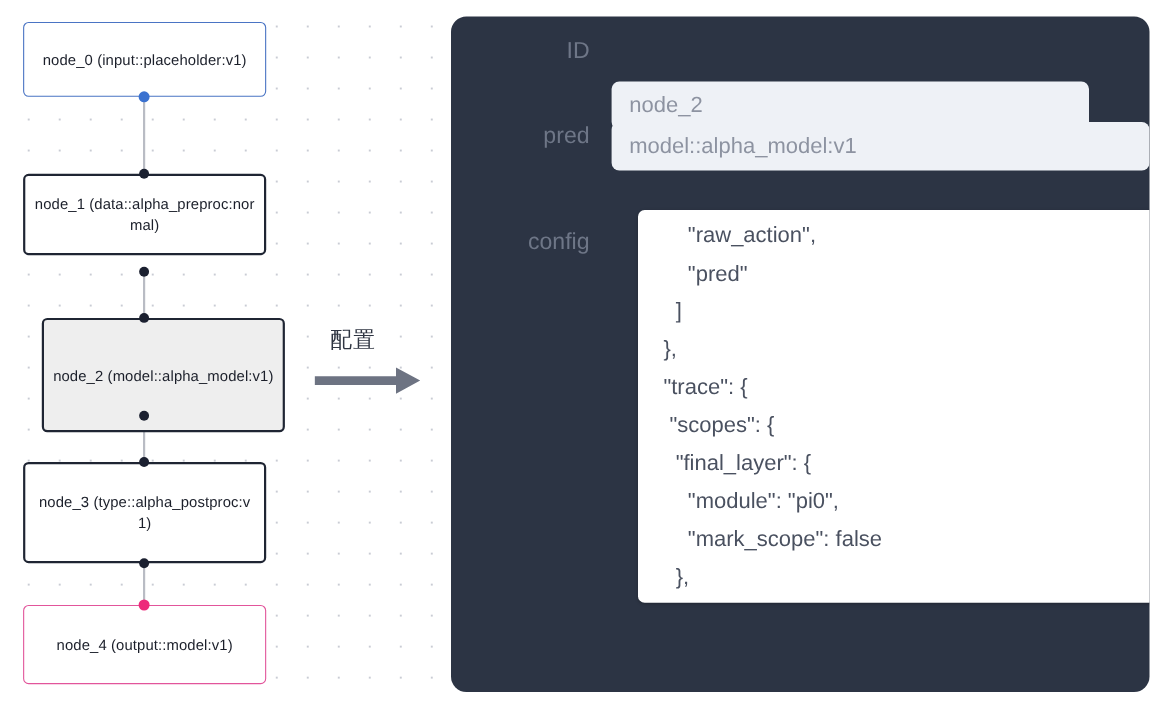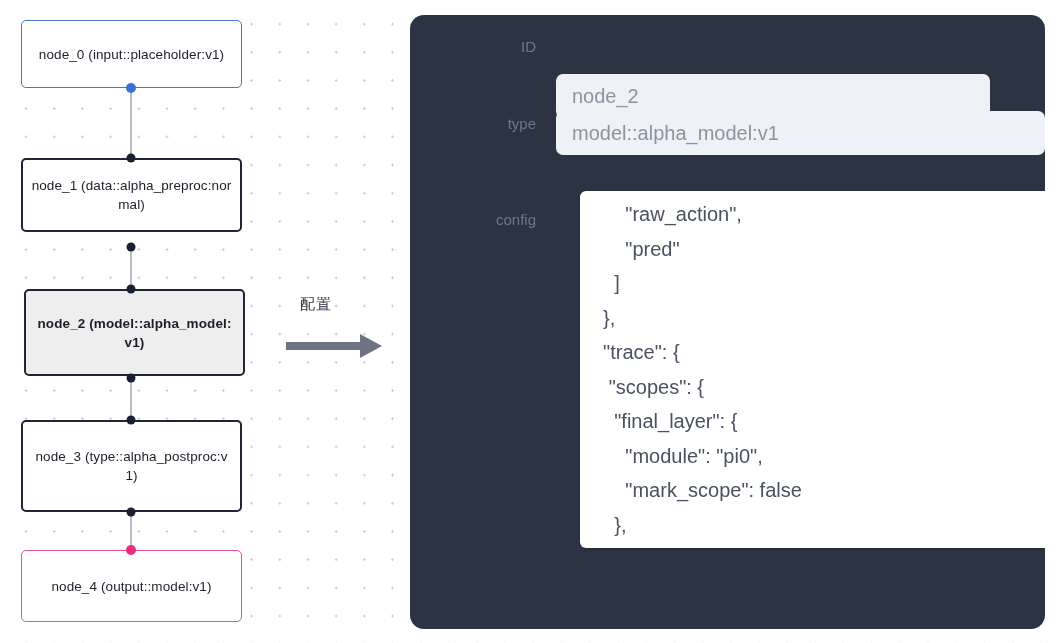--- a/index.html
+++ b/index.html
@@ -60,39 +60,39 @@
     background: #b9bcc4;
     left: 131px;
     transform: translateX(-50%);
     z-index: 2;
   }
 
   
   #arrow-group { position: absolute; left: 286px; top: 295px; width: 110px; height: 70px; }
   #arrow-label {
     position: absolute; left: 14px; top: 0;
-    font-size: 15px; color: #2f3542;
+    font-size: 20px; color: #2f3542;
     font-family: "DejaVu Sans", sans-serif;
     letter-spacing: 1px;
   }
   #arrow-shape { position: absolute; left: 0; top: 36px; }
 
   
   #panel {
     position: absolute;
     left: 410px; top: 15px;
     width: 635px; height: 614px;
     background: #2c3444;
     border-radius: 14px;
     overflow: hidden;
   }
   .field-row { position: absolute; display: flex; align-items: flex-start; }
   .field-label {
     color: #6e7687;
-    font-size: 15px;
+    font-size: 21px;
     text-align: right;
     line-height: 26px;
   }
   .field-input {
     background: #eef1f6;
     border: none;
     border-radius: 7px;
     color: #8d93a1;
     font-size: 20px;
     font-family: "Liberation Sans", sans-serif;
@@ -188,21 +188,21 @@
     </div>
     <div class="port blue" style="left:131px; top:88px;"></div>
 
     <div class="node" style="left:21px; top:158px; width:221px; height:74px;">
       <span class="lbl">node_1
 (data::alpha_preproc:normal)</span>
     </div>
     <div class="port" style="left:131px; top:158px;"></div>
     <div class="port" style="left:131px; top:247px;"></div>
 
-    <div class="node is-selected" style="left:24px; top:289px; width:221px; height:87px;font-weight:bold;">
+    <div class="node is-selected" style="left:38px; top:289px; width:221px; height:104px;">
       <span class="lbl">node_2
 (model::alpha_model:v1)</span>
     </div>
     <div class="port" style="left:131px; top:289px;"></div>
     <div class="port" style="left:131px; top:378px;"></div>
 
     <div class="node" style="left:21px; top:420px; width:221px; height:92px;">
       <span class="lbl">node_3
 (type::alpha_postproc:v1)</span>
     </div>
@@ -224,21 +224,21 @@
   </div>
 
   <div id="panel">
 
     <div class="field-row" id="row-id">
       <div class="field-label">ID</div>
       <input class="field-input" type="text" readonly="" value="node_2" style="">
     </div>
 
     <div class="field-row" id="row-type">
-      <div class="field-label">type</div>
+      <div class="field-label">pred</div>
       <input class="field-input" type="text" readonly="" value="model::alpha_model:v1" style="">
     </div>
 
     <div class="field-row" id="row-config">
       <div class="field-label">config</div>
       <div id="config-box">
         <textarea id="config-text" spellcheck="false" style="">      "raw_action",
       "pred"
     ]
   },

